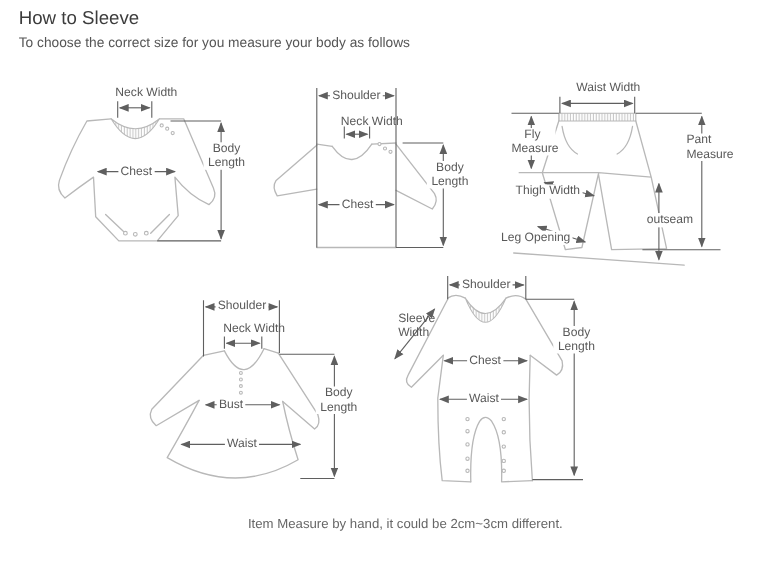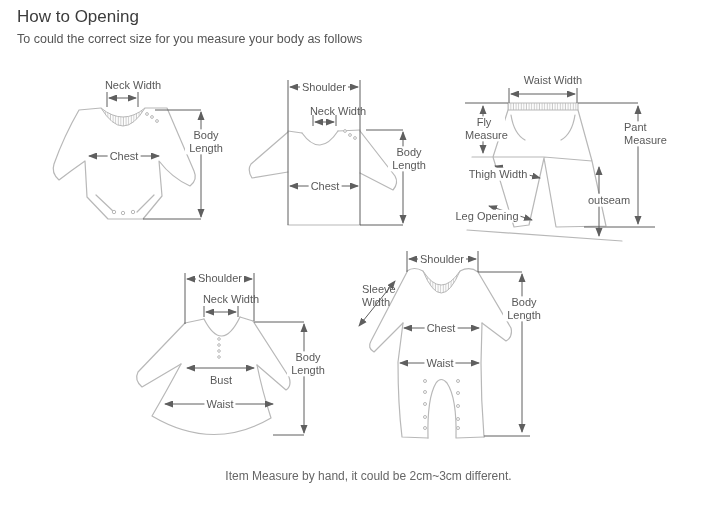--- a/index.html
+++ b/index.html
@@ -26,22 +26,22 @@
   .lbl{position:absolute;transform:translate(-50%,-50%);font-size:11px;color:var(--label-text);white-space:nowrap;line-height:1.15;padding-left:20px;}
   .lbl.bg{background:var(--background);padding:0 2px;}
   .lbl.two{white-space:normal;width:38px;text-align:center;}
   .lbl.two.left{text-align:left;}
 </style>
 </head>
 <body>
 
 <div class="stage">
 
-  <div class="page-title">How to Opening</div>
-  <div class="page-subtitle">To could the correct size for you measure your body as follows</div>
+  <div class="page-title">How to Sleeve</div>
+  <div class="page-subtitle">To choose the correct size for you measure your body as follows</div>
 
   <svg class="canvas" width="713" height="518" viewBox="0 0 713 518">
     <defs>
       <pattern id="rib" width="2.6" height="10" patternUnits="userSpaceOnUse">
         <path d="M1.2,0 V10" stroke="#b8b8b8" stroke-width="0.8"></path>
       </pattern>
       <marker id="ae" markerWidth="9" markerHeight="8" refX="8" refY="3.5" orient="auto" markerUnits="userSpaceOnUse">
         <path d="M0,0 L9,3.5 L0,7 Z" class="mh"></path>
       </marker>
       <marker id="as" markerWidth="9" markerHeight="8" refX="1" refY="3.5" orient="auto" markerUnits="userSpaceOnUse">
@@ -179,21 +179,21 @@
 
   <div class="lbl" style="left:543px;top:80px;">Waist Width</div>
   <div class="lbl bg two" style="left:484px;top:129px;">Fly Measure</div>
   <div class="lbl bg two left" style="left:643px;top:134px;">Pant Measure</div>
   <div class="lbl bg" style="left:498px;top:174px;">Thigh Width</div>
   <div class="lbl bg" style="left:609px;top:200px;">outseam</div>
   <div class="lbl bg" style="left:487px;top:216px;">Leg Opening</div>
 
   <div class="lbl bg" style="left:220px;top:278px;">Shoulder</div>
   <div class="lbl" style="left:221px;top:299px;">Neck Width</div>
-  <div class="lbl bg" style="left:221px;top:368px;margin-top:12px;">Bust</div>
+  <div class="lbl bg" style="left:210px;top:368px;">Bust</div>
   <div class="lbl bg" style="left:220px;top:404px;">Waist</div>
   <div class="lbl bg two" style="left:308px;top:364px;">Body Length</div>
 
   <div class="lbl bg" style="left:442px;top:259px;">Shoulder</div>
   <div class="lbl two left" style="left:371px;top:296px;">Sleeve Width</div>
   <div class="lbl bg" style="left:441px;top:328px;">Chest</div>
   <div class="lbl bg" style="left:440px;top:363px;">Waist</div>
   <div class="lbl bg two" style="left:524px;top:309px;">Body Length</div>
 
   <div class="note">Item Measure by hand, it could be 2cm~3cm different.</div>

